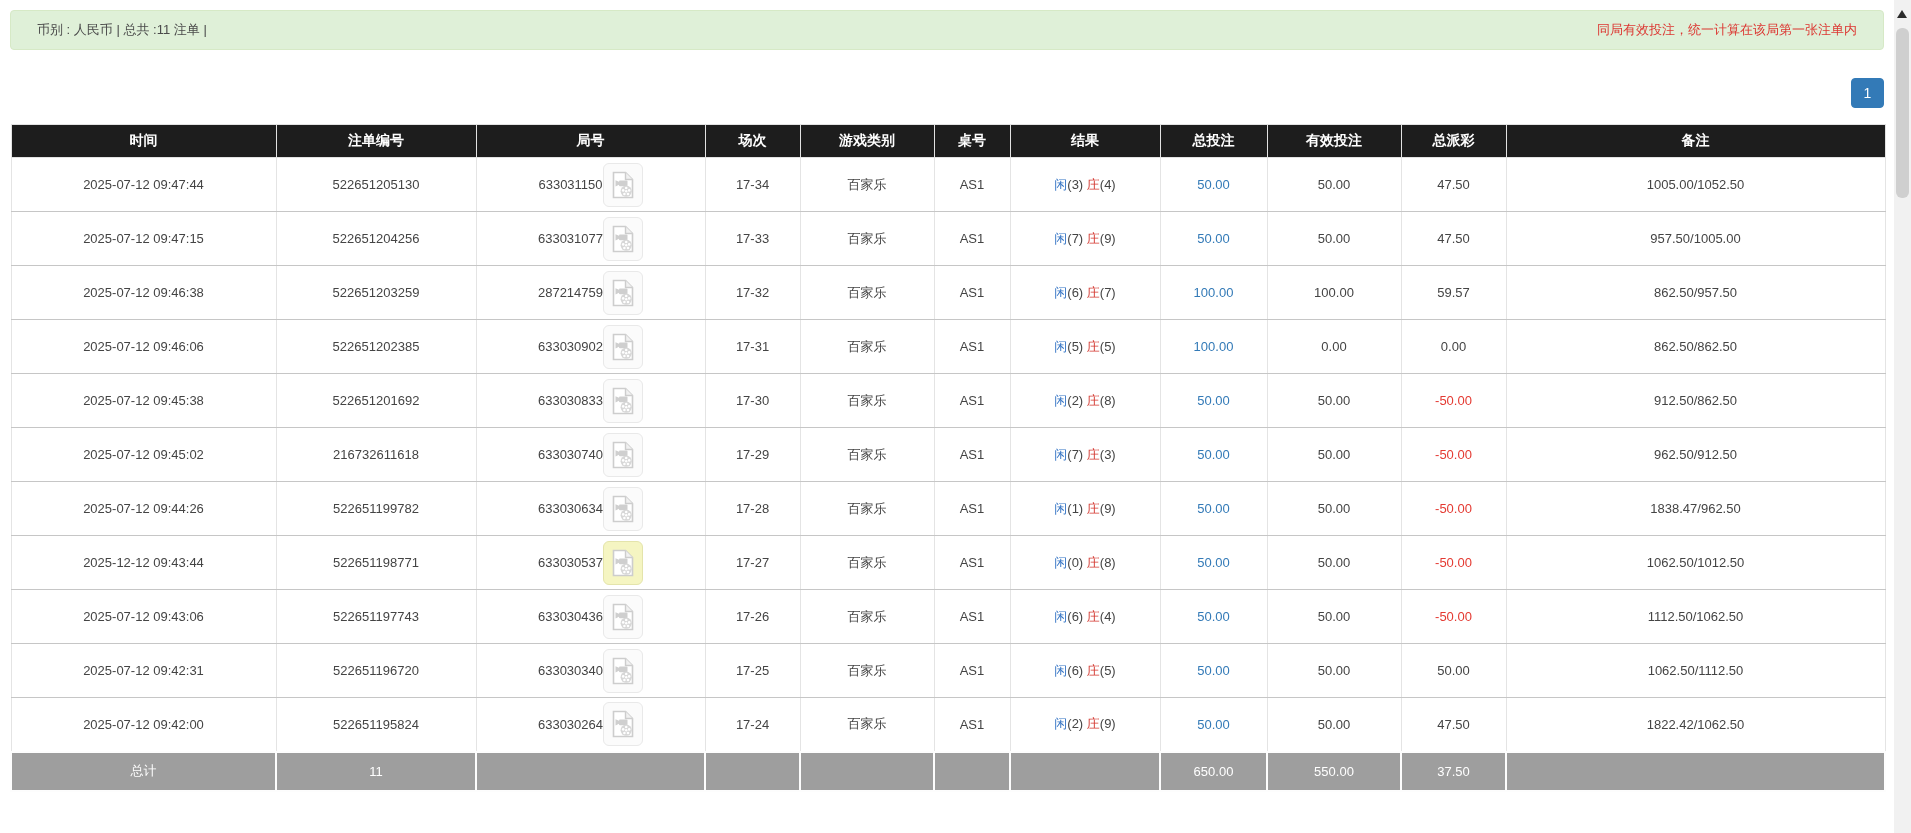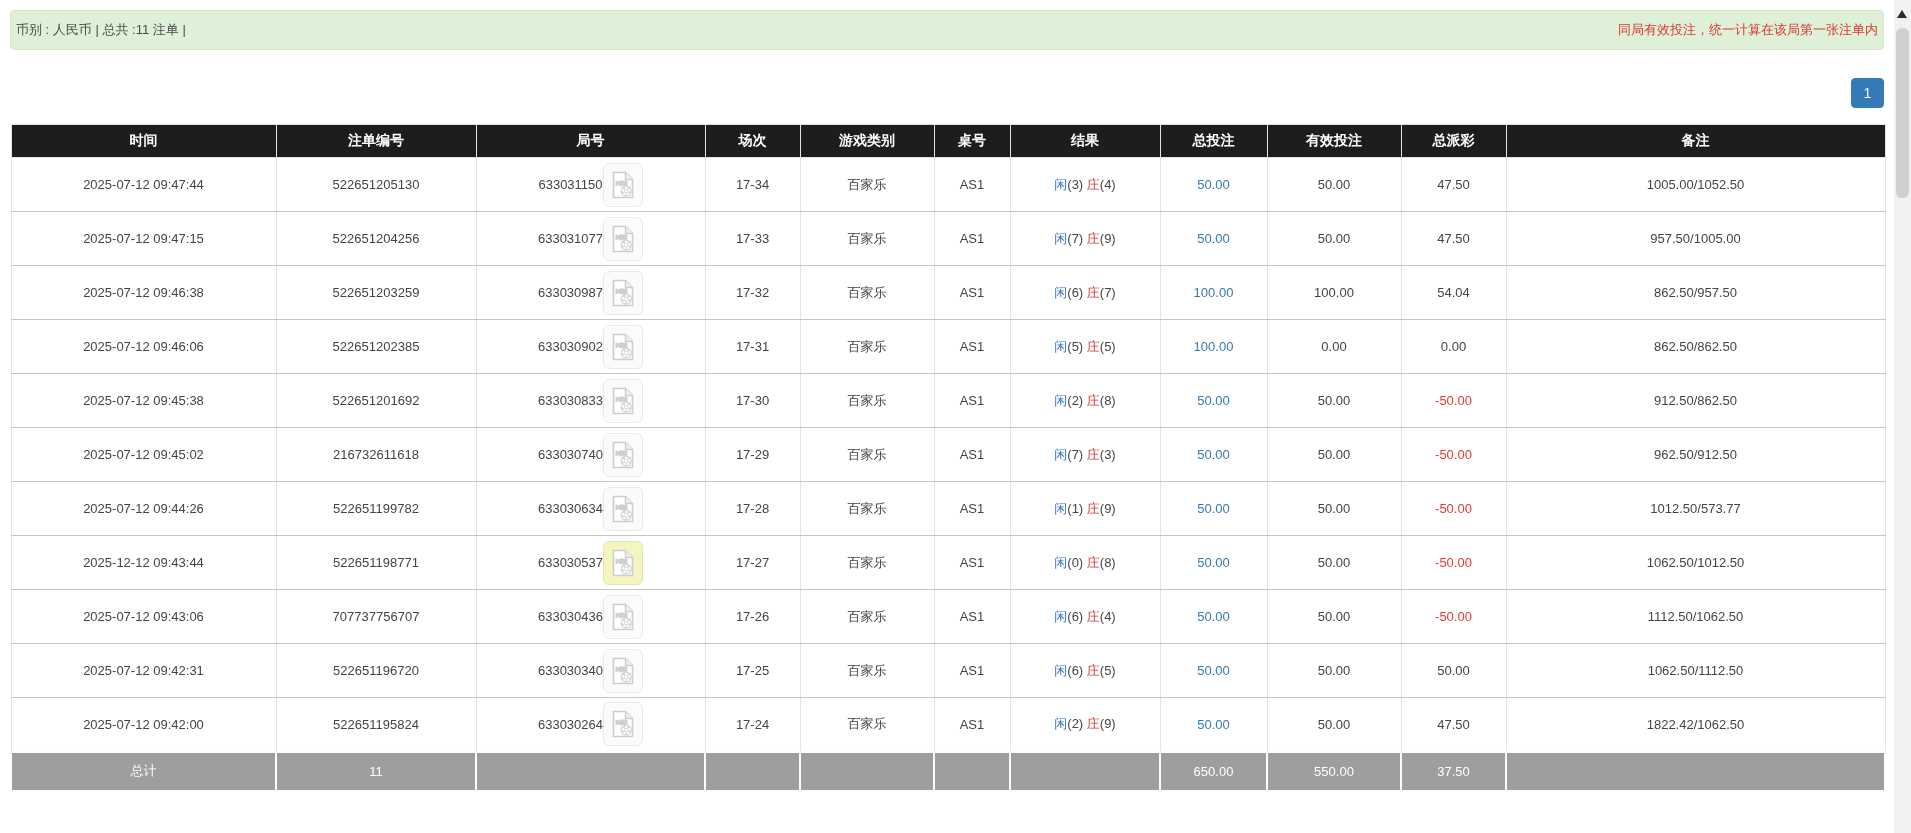--- a/index.html
+++ b/index.html
@@ -13,21 +13,21 @@
   }
   .page { position: absolute; left: 10px; top: 10px; width: 1874px; }
 
   
   .info-bar {
     height: 40px;
     background: var(--infobar_bg, #dff0d8);
     border: 1px solid var(--infobar_border, #d6e9c6);
     border-radius: 4px;
     display: flex; justify-content: space-between; align-items: center;
-    padding: 0 5px;
+    padding: 0 26px;
     font-size: 13px; color: #4a4a4a;
   }
   .info-notice { color: var(--notice_red, #dc3732); }
 
   
   .pagination-row { display: flex; justify-content: flex-end; margin-top: 28px; }
   .page-btn {
     min-width: 33px; height: 30px;
     background: var(--accent_blue, #337ab7);
     border: 1px solid var(--accent_blue, #337ab7);
@@ -220,21 +220,21 @@
     <td><a class="bet-link">50.00</a></td>
     <td>50.00</td>
     <td>47.50</td>
     <td>957.50/1005.00</td>
   </tr>
         <tr>
     <td>2025-07-12 09:46:38</td>
     <td>522651203259</td>
     <td>
       <span class="round-wrap">
-        <span>633030987</span>
+        <span>287214759</span>
         <button class="video-btn">
           <svg width="24" height="28" viewBox="0 0 24 28" aria-hidden="true">
             <path d="M2.5 1.5 h12 l7 7 v18 h-19 Z" fill="#ffffff" stroke="#cdcdcd" stroke-width="1.6"></path>
             <path d="M14.5 1.5 v7 h7" fill="#f1f1f1" stroke="#cdcdcd" stroke-width="1.4"></path>
             <path d="M8 10.8 L4.5 9.2 v6.2 L8 13.8 Z" fill="#cfcfcf"></path>
             <rect x="8" y="9.4" width="8.5" height="5.8" rx="1" fill="#cfcfcf"></rect>
             <circle cx="15.2" cy="20.2" r="5.6" fill="#d7d7d7"></circle>
             <circle cx="15.2" cy="20.2" r="1.2" fill="#ffffff"></circle>
             <circle cx="15.2" cy="17" r="1.3" fill="#ffffff"></circle>
             <circle cx="12.2" cy="19.4" r="1.3" fill="#ffffff"></circle>
@@ -247,21 +247,21 @@
     </td>
     <td>17-32</td>
     <td>百家乐</td>
     <td>AS1</td>
     <td>
       <span class="player">闲</span><span class="pts">(6)</span>
       <span class="banker">庄</span><span class="pts">(7)</span>
     </td>
     <td><a class="bet-link">100.00</a></td>
     <td>100.00</td>
-    <td>54.04</td>
+    <td>59.57</td>
     <td>862.50/957.50</td>
   </tr>
         <tr>
     <td>2025-07-12 09:46:06</td>
     <td>522651202385</td>
     <td>
       <span class="round-wrap">
         <span>633030902</span>
         <button class="video-btn">
           <svg width="24" height="28" viewBox="0 0 24 28" aria-hidden="true">
@@ -388,21 +388,21 @@
     <td>17-28</td>
     <td>百家乐</td>
     <td>AS1</td>
     <td>
       <span class="player">闲</span><span class="pts">(1)</span>
       <span class="banker">庄</span><span class="pts">(9)</span>
     </td>
     <td><a class="bet-link">50.00</a></td>
     <td>50.00</td>
     <td class="neg">-50.00</td>
-    <td>1012.50/573.77</td>
+    <td>1838.47/962.50</td>
   </tr>
         <tr class="highlight">
     <td>2025-12-12 09:43:44</td>
     <td>522651198771</td>
     <td>
       <span class="round-wrap">
         <span>633030537</span>
         <button class="video-btn">
           <svg width="24" height="28" viewBox="0 0 24 28" aria-hidden="true">
             <path d="M2.5 1.5 h12 l7 7 v18 h-19 Z" fill="#ffffff" stroke="#cdcdcd" stroke-width="1.6"></path>
@@ -427,21 +427,21 @@
       <span class="player">闲</span><span class="pts">(0)</span>
       <span class="banker">庄</span><span class="pts">(8)</span>
     </td>
     <td><a class="bet-link">50.00</a></td>
     <td>50.00</td>
     <td class="neg">-50.00</td>
     <td>1062.50/1012.50</td>
   </tr>
         <tr>
     <td>2025-07-12 09:43:06</td>
-    <td>707737756707</td>
+    <td>522651197743</td>
     <td>
       <span class="round-wrap">
         <span>633030436</span>
         <button class="video-btn">
           <svg width="24" height="28" viewBox="0 0 24 28" aria-hidden="true">
             <path d="M2.5 1.5 h12 l7 7 v18 h-19 Z" fill="#ffffff" stroke="#cdcdcd" stroke-width="1.6"></path>
             <path d="M14.5 1.5 v7 h7" fill="#f1f1f1" stroke="#cdcdcd" stroke-width="1.4"></path>
             <path d="M8 10.8 L4.5 9.2 v6.2 L8 13.8 Z" fill="#cfcfcf"></path>
             <rect x="8" y="9.4" width="8.5" height="5.8" rx="1" fill="#cfcfcf"></rect>
             <circle cx="15.2" cy="20.2" r="5.6" fill="#d7d7d7"></circle>

